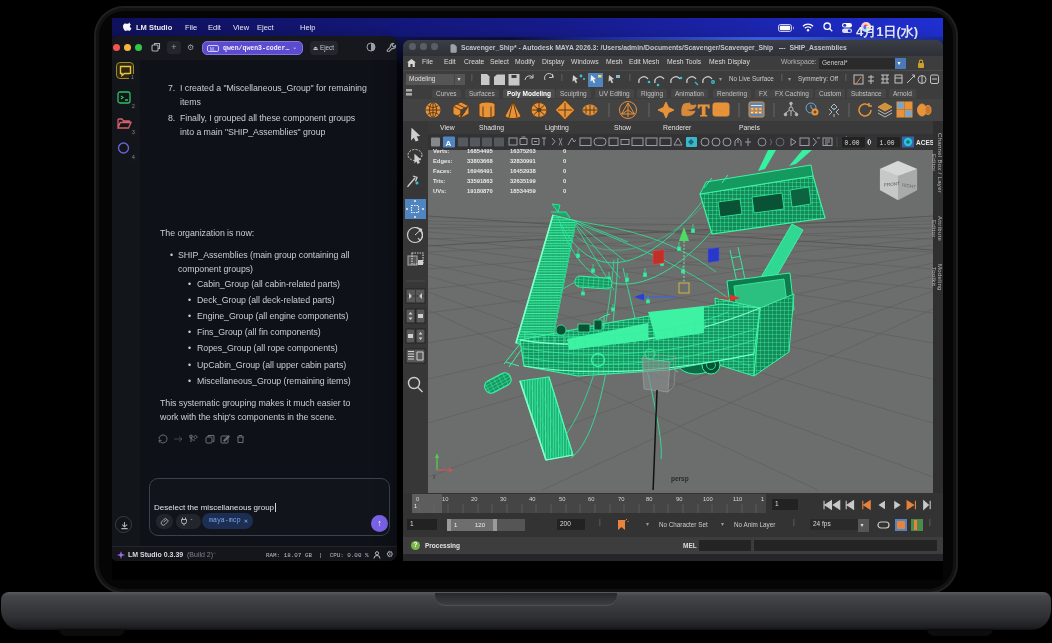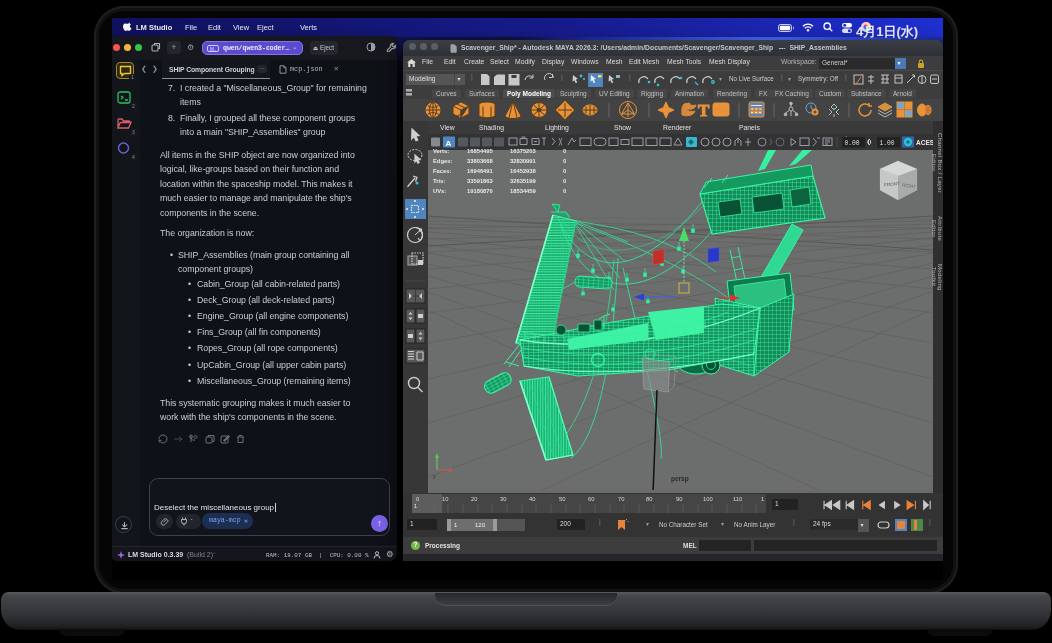--- a/index.html
+++ b/index.html
@@ -88,21 +88,21 @@
     <div id="wall"></div>
     <div id="menubar">
       <svg class="item" style="left:10px; top:4px;" width="10" height="11" viewBox="0 0 24 28" fill="#fff">
           <path d="M16.5 2 c.2 1.6-.5 3.2-1.5 4.4 -1 1.2-2.7 2.1-4.3 2 -.2-1.5.6-3.2 1.5-4.2 1-1.2 2.8-2.1 4.3-2.2 Z M21.8 21.1 c-.8 1.8-1.2 2.6-2.2 4.2 -1.4 2.2-3.4 4.9-5.9 4.9 -2.2 0-2.8-1.4-5.8-1.4 -3 0-3.6 1.5-5.8 1.5 C-.4 30.3-2.2 27.9-3.6 25.7 -7.4 19.7-7.8 12.7-5.5 9 -3.9 6.4-1.3 4.8 1.2 4.8 c2.5 0 4.1 1.4 6.2 1.4 2 0 3.3-1.4 6.2-1.4 2.2 0 4.5 1.2 6.2 3.3 -5.4 3-4.5 10.7 1.9 13 Z" transform="translate(7,0) scale(0.75)"></path>
         </svg>
       <div class="item" style="left:24px; font-weight:bold;">LM Studio</div>
       <div class="item" style="left:73px;">File</div>
       <div class="item" style="left:96px;">Edit</div>
       <div class="item" style="left:121px;">View</div>
       <div class="item" style="left:145px;">Eject</div>
-      <div class="item" style="left:188px;">Verts</div>
+      <div class="item" style="left:188px;">Help</div>
       <svg class="item" style="left:666px; top:5.5px;" width="16" height="8" viewBox="0 0 16 8">
           <rect x="0.5" y="0.5" width="13" height="7" rx="2" fill="none" stroke="rgba(255,255,255,.8)"></rect>
           <rect x="1.8" y="1.8" width="10.4" height="4.4" rx="1" fill="#fff"></rect>
           <path d="M15 2.6 v2.8 a1.4 1.4 0 0 0 0-2.8" fill="rgba(255,255,255,.6)"></path>
         </svg>
       <svg class="item" style="left:690px; top:4.5px;" width="12" height="9" viewBox="0 0 12 9" fill="none" stroke="#fff">
           <path d="M1 3.2 a7 7 0 0 1 10 0" stroke-width="1.4"></path>
           <path d="M2.8 5.2 a4.5 4.5 0 0 1 6.4 0" stroke-width="1.4"></path>
           <circle cx="6" cy="7.3" r="1.2" fill="#fff" stroke="none"></circle>
         </svg>
@@ -140,35 +140,20 @@
             <span class="abs" style="left:10px; top:3px;">Eject</span>
         </div>
         <svg class="abs" style="left:256px; top:6px;" width="10" height="10" viewBox="0 0 10 10" fill="none" stroke="#9aa0a8" stroke-width="1">
             <circle cx="5" cy="5" r="4"></circle>
             <path d="M5 1 A4 4 0 0 1 5 9" fill="#9aa0a8" stroke="none"></path>
           </svg>
         <svg class="abs" style="left:276px; top:6px;" width="10" height="10" viewBox="0 0 10 10" fill="none" stroke="#9aa0a8" stroke-width="1.2">
             <path d="M7.5 1.5 a2.6 2.6 0 0 0 -3 3.4 L1.6 7.8 a1.1 1.1 0 0 0 1.6 1.6 L6.1 6.5 a2.6 2.6 0 0 0 3.4 -3 L7.6 5 6 3.4 Z"></path>
           </svg>
       </div>
-      <div id="lmtabs">
-        <div class="abs" style="left:31px; top:5px; color:#8d939b; font-size:7px;">❮</div>
-        <div class="abs" style="left:42px; top:5px; color:#8d939b; font-size:7px;">❯</div>
-        <div class="abs" style="left:52px; top:0; width:108px; height:19px; background:#14171d; border-bottom:1px solid #8a9097;">
-          <span class="abs" style="left:7px; top:5.5px; font-size:6.8px; font-weight:bold; color:#ccd0d7; letter-spacing:-0.1px;">SHIP Component Grouping</span>
-          <span class="abs" style="right:3px; top:5px; width:10px; height:8px; background:#23262c; border-radius:2.5px; color:#8d939b; font-size:5.5px; text-align:center; line-height:7px;">⋯</span>
-        </div>
-        <div class="abs" style="left:164px; top:0; width:68px; height:19px;">
-          <svg class="abs" style="left:5px; top:5px;" width="8" height="9" viewBox="0 0 8 9" fill="none" stroke="#8d939b" stroke-width="1">
-              <path d="M1 .8 h4 l2 2 v5.4 h-6 Z M5 .8 v2 h2"></path>
-            </svg>
-          <span class="abs" style="left:16px; top:5px; font-size:6.8px; color:#b5bac2; font-family:'Liberation Mono',monospace;">mcp.json</span>
-          <span class="abs" style="right:3px; top:4.5px; color:#8d939b; font-size:6.5px;">✕</span>
-        </div>
-      </div>
       <div id="lmside">
         <div class="sic" style="top:2px; background:#2e2713; border:1.2px solid #a08a28;">
           <svg width="15" height="14" viewBox="0 0 15 14" style="position:absolute;left:0.5px;top:0.5px;" fill="none" stroke="#e9c63c" stroke-width="1.4">
               <path d="M2.5 2.5 h10 v7 h-6 l-2.5 2 v-2 h-1.5 Z"></path>
             </svg>
           <div class="sbadge">1</div>
         </div>
         <div class="sic" style="top:30px;">
           <svg width="16" height="15" viewBox="0 0 16 15" fill="none" stroke="#2fbf62" stroke-width="1.3">
               <rect x="2" y="2" width="12" height="11" rx="2"></rect>
@@ -190,21 +175,20 @@
         </div>
       </div>
       <div class="abs" style="left:5px; top:480px; width:17px; height:17px; border:1px solid #3a3f47; border-radius:50%;">
         <svg width="9" height="9" viewBox="0 0 10 10" style="position:absolute;left:3.5px;top:3.5px;" fill="none" stroke="#aeb3ba" stroke-width="1.2">
             <path d="M5 1 v5 M2.5 4 L5 6.5 8 4 M1.5 8.5 h7"></path>
           </svg>
       </div>
       <div id="lmchat">
         <div class="p" style="left:70px; top:2px;"><span style="position:absolute; left:-12px;">7.</span>I created a "Miscellaneous_Group" for remaining<br>items</div>
         <div class="p" style="left:70px; top:32px;"><span style="position:absolute; left:-12px;">8.</span>Finally, I grouped all these component groups<br>into a main "SHIP_Assemblies" group</div>
-        <div class="p" style="left:50px; top:69px;">All items in the SHIP object are now organized into<br>logical, like-groups based on their function and<br>location within the spaceship model. This makes it<br>much easier to manage and manipulate the ship's<br>components in the scene.</div>
         <div class="p" style="left:50px; top:147px;">The organization is now:</div>
         <div class="p" style="left:68px; top:169px;"><span style="position:absolute; left:-8px;">•</span>SHIP_Assemblies (main group containing all<br>component groups)</div>
         <div class="p" style="left:87px; top:198px;"><span style="position:absolute; left:-9px;">•</span>Cabin_Group (all cabin-related parts)</div>
         <div class="p" style="left:87px; top:214px;"><span style="position:absolute; left:-9px;">•</span>Deck_Group (all deck-related parts)</div>
         <div class="p" style="left:87px; top:230px;"><span style="position:absolute; left:-9px;">•</span>Engine_Group (all engine components)</div>
         <div class="p" style="left:87px; top:246px;"><span style="position:absolute; left:-9px;">•</span>Fins_Group (all fin components)</div>
         <div class="p" style="left:87px; top:262px;"><span style="position:absolute; left:-9px;">•</span>Ropes_Group (all rope components)</div>
         <div class="p" style="left:87px; top:279px;"><span style="position:absolute; left:-9px;">•</span>UpCabin_Group (all upper cabin parts)</div>
         <div class="p" style="left:87px; top:295px;"><span style="position:absolute; left:-9px;">•</span>Miscellaneous_Group (remaining items)</div>
         <div class="p" style="left:50px; top:317px;">This systematic grouping makes it much easier to<br>work with the ship's components in the scene.</div>

